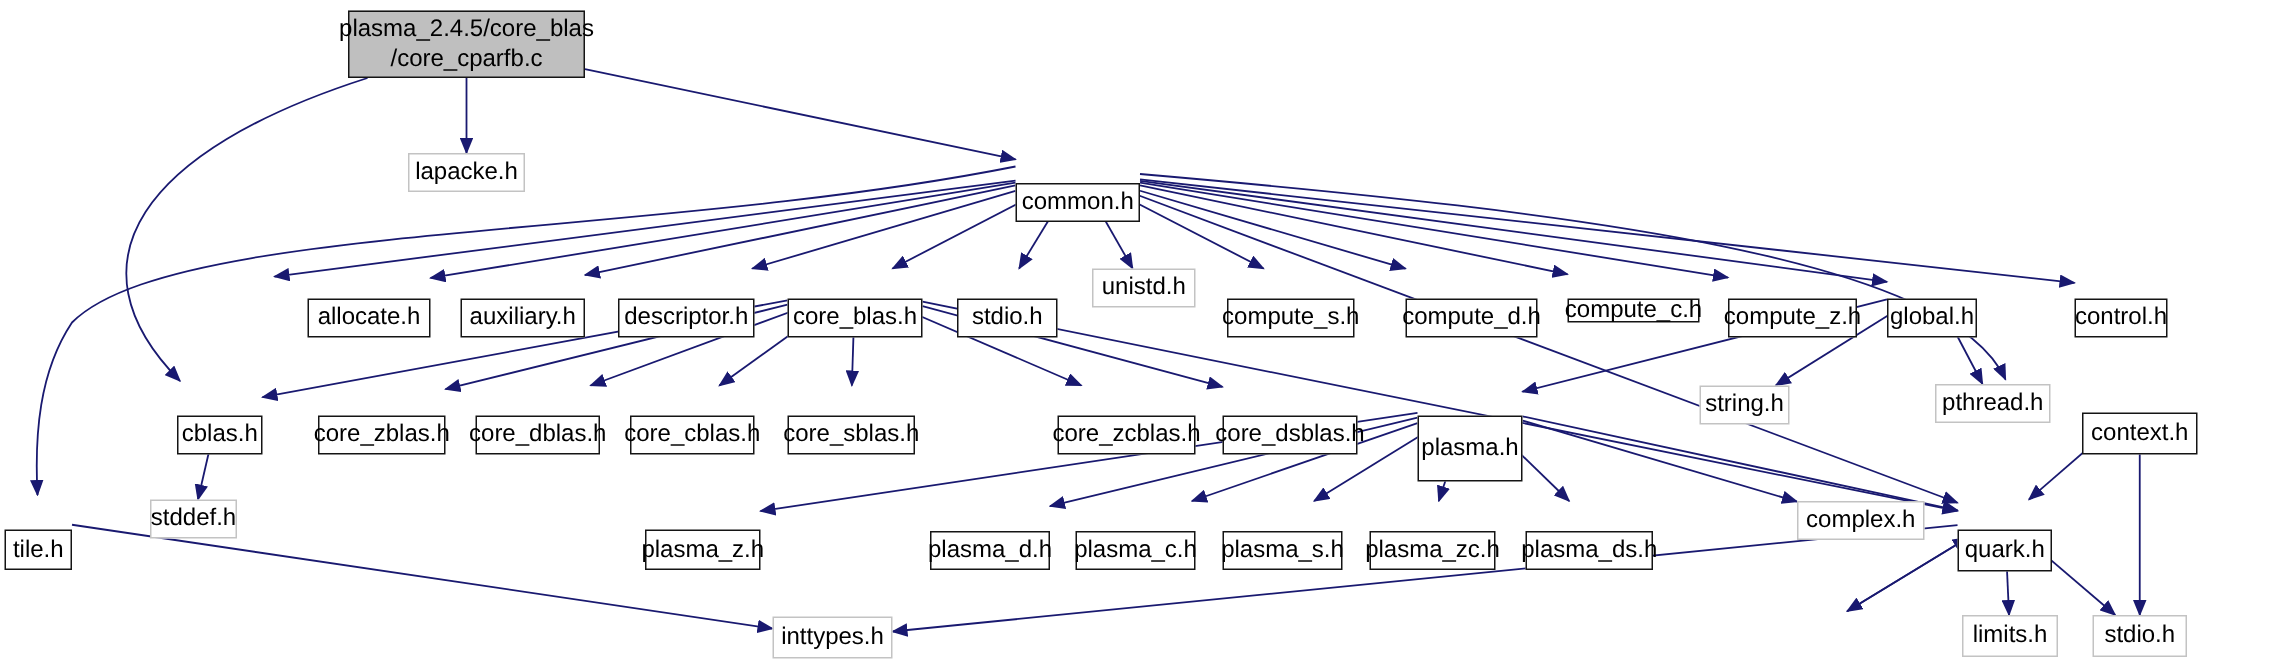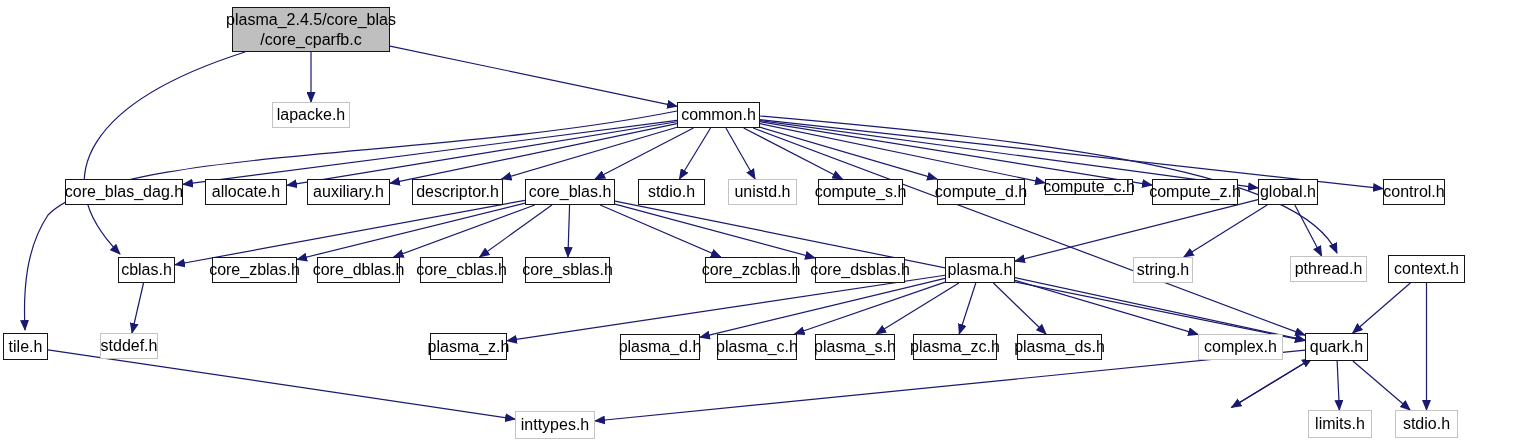--- a/index.html
+++ b/index.html
@@ -13,21 +13,21 @@
   #edges{position:absolute;left:0;top:0;width:1519px;height:445px;}
   .node{
     position:absolute;
     box-sizing:border-box;
     background:#ffffff;
     display:flex;align-items:center;justify-content:center;
     font-size:16px;line-height:1.25;color:#000;
     text-align:center;white-space:pre-line;
     cursor:default;
   }
-  .node.internal{border:1.5px solid #141414;cursor:pointer;}
+  .node.internal{border:1.5px solid #141414;cursor:pointer;margin-top:20px;}
   .node.external{border:1px solid #c3c3c3;}
   .node.source{border:1.5px solid #141414;background:#bfbfbf;}
 </style>
 </head>
 <body>
 
 <div id="stage">
   <svg id="edges" xmlns="http://www.w3.org/2000/svg">
       <defs>
         <marker id="arrow" markerUnits="userSpaceOnUse" markerWidth="11" markerHeight="9" refX="10" refY="4.5" orient="auto">
@@ -80,41 +80,40 @@
       <path d="M1352.8636363636363,361 L1410.1363636363637,410" fill="none" stroke="#191970" stroke-width="1.2" marker-end="url(#arrow)"></path>
       <path d="M1305,350.14395393474086 L595,421.00767754318616" fill="none" stroke="#191970" stroke-width="1.2" marker-end="url(#arrow)"></path>
       <path d="M48,349.8356940509915 L515,419.0698772426818" fill="none" stroke="#191970" stroke-width="1.2" marker-end="url(#arrow)"></path>
       <path d="M143.5065789473684,283 L131.9934210526316,333" fill="none" stroke="#191970" stroke-width="1.2" marker-end="url(#arrow)"></path>
     </svg>
 
 <div class="node source" style="left: 232px; top: 7px; width: 158px; height: 45px;">plasma_2.4.5/core_blas
 /core_cparfb.c</div>
     <div class="node external" style="left: 272px; top: 102px; width: 78px; height: 26px;">lapacke.h</div>
     <div class="node internal" style="left: 677px; top: 102px; width: 83px; height: 26px;">common.h</div>
-    <div class="node internal" style="left: 65px; top: 179px; width: 118px; height: 26px;">core_blas_dag.h</div>
     <div class="node internal" style="left: 205px; top: 179px; width: 82px; height: 26px;">allocate.h</div>
     <div class="node internal" style="left: 307px; top: 179px; width: 83px; height: 26px;">auxiliary.h</div>
     <div class="node internal" style="left: 412px; top: 179px; width: 91px; height: 26px;">descriptor.h</div>
     <div class="node internal" style="left: 525px; top: 179px; width: 90px; height: 26px;">core_blas.h</div>
     <div class="node internal" style="left: 638px; top: 179px; width: 67px; height: 26px;">stdio.h</div>
     <div class="node external" style="left: 728px; top: 179px; width: 69px; height: 26px;">unistd.h</div>
     <div class="node internal" style="left: 818px; top: 179px; width: 85px; height: 26px;">compute_s.h</div>
     <div class="node internal" style="left: 937px; top: 179px; width: 88px; height: 26px;">compute_d.h</div>
     <div class="node internal" style="left: 1045px; top: 179px; width: 88px; height: 16px;">compute_c.h</div>
     <div class="node internal" style="left: 1152px; top: 179px; width: 86px; height: 26px;">compute_z.h</div>
     <div class="node internal" style="left: 1258px; top: 179px; width: 60px; height: 26px;">global.h</div>
     <div class="node internal" style="left: 1383px; top: 179px; width: 62px; height: 26px;">control.h</div>
     <div class="node internal" style="left: 118px; top: 257px; width: 57px; height: 26px;">cblas.h</div>
     <div class="node internal" style="left: 212px; top: 257px; width: 85px; height: 26px;">core_zblas.h</div>
     <div class="node internal" style="left: 317px; top: 257px; width: 83px; height: 26px;">core_dblas.h</div>
     <div class="node internal" style="left: 420px; top: 257px; width: 83px; height: 26px;">core_cblas.h</div>
     <div class="node internal" style="left: 525px; top: 257px; width: 85px; height: 26px;">core_sblas.h</div>
     <div class="node internal" style="left: 705px; top: 257px; width: 92px; height: 26px;">core_zcblas.h</div>
     <div class="node internal" style="left: 815px; top: 257px; width: 90px; height: 26px;">core_dsblas.h</div>
-    <div class="node internal" style="left: 945px; top: 257px; width: 70px; height: 26px;">plasma.h</div>
+    <div class="node internal" style="left: 945px; top: 257px; width: 70px; height: 44px;">plasma.h</div>
     <div class="node external" style="left: 1133px; top: 257px; width: 60px; height: 26px;">string.h</div>
     <div class="node external" style="left: 1290px; top: 256px; width: 77px; height: 26px;">pthread.h</div>
     <div class="node internal" style="left: 1388px; top: 255px; width: 77px; height: 28px;">context.h</div>
     <div class="node internal" style="left: 3px; top: 333px; width: 45px; height: 27px;">tile.h</div>
     <div class="node external" style="left: 100px; top: 333px; width: 58px; height: 26px;">stddef.h</div>
     <div class="node internal" style="left: 430px; top: 333px; width: 77px; height: 27px;">plasma_z.h</div>
     <div class="node internal" style="left: 620px; top: 334px; width: 80px; height: 26px;">plasma_d.h</div>
     <div class="node internal" style="left: 717px; top: 334px; width: 80px; height: 26px;">plasma_c.h</div>
     <div class="node internal" style="left: 815px; top: 334px; width: 80px; height: 26px;">plasma_s.h</div>
     <div class="node internal" style="left: 913px; top: 334px; width: 84px; height: 26px;">plasma_zc.h</div>

